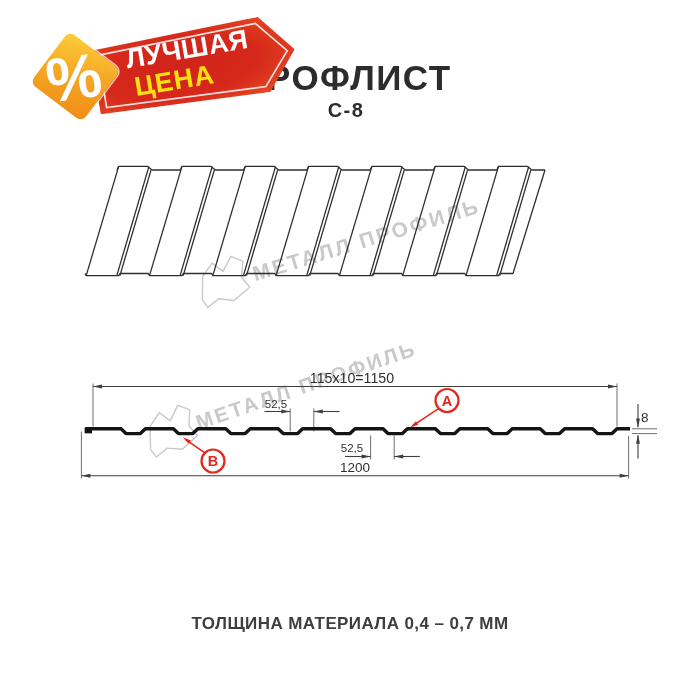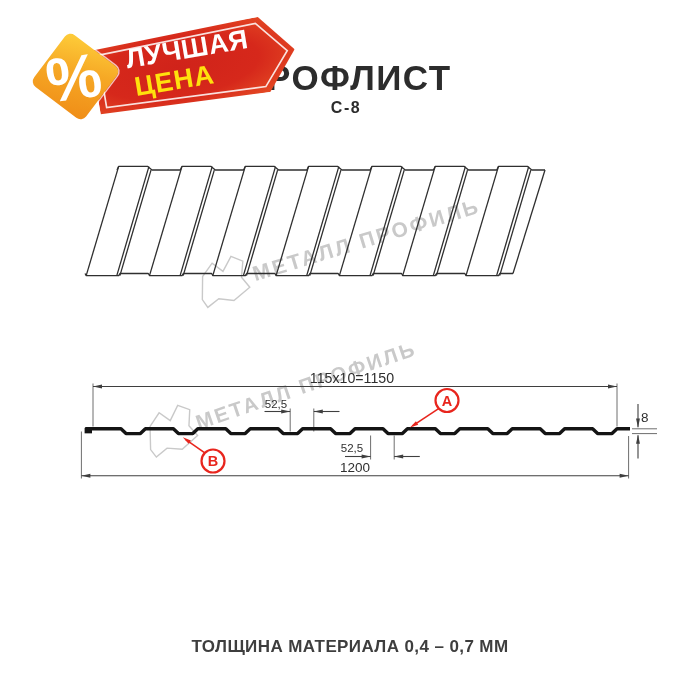--- a/index.html
+++ b/index.html
@@ -3,37 +3,37 @@
 <meta charset="utf-8">
 <style>
   html,body{margin:0;padding:0;background:#fff;}
   .stage{position:relative;width:700px;height:700px;background:#ffffff;overflow:hidden;
          font-family:"Liberation Sans", sans-serif;}
   svg{position:absolute;left:0;top:0;}
   
   .title{position:absolute;left:346px;top:58px;transform:translateX(-50%);
          font-size:35px;font-weight:800;letter-spacing:1.5px;color:#2c2c2c;white-space:nowrap;z-index:1;}
   .subtitle{position:absolute;left:346px;top:99px;transform:translateX(-50%);
-         font-size:16px;font-weight:700;letter-spacing:1.5px;color:#2c2c2c;z-index:1;}
+         font-size:20px;font-weight:700;letter-spacing:1.5px;color:#2c2c2c;z-index:1;}
   
   .banner{position:absolute;left:94px;top:28px;width:202px;height:76px;
           transform:rotate(-9.5deg);z-index:4;}
   .banner .shape{position:absolute;left:0;top:0;}
   .banner-text{position:absolute;left:34px;top:5px;line-height:31px;font-weight:800;z-index:2;}
   .banner-text .l1{color:#ffffff;font-size:27px;letter-spacing:.5px;}
   .banner-text .l2{color:#ffe10d;font-size:27px;letter-spacing:1px;padding-left:4px;margin-top:-2px;}
   .diamond{position:absolute;left:43px;top:44px;width:65px;height:65px;
            transform:rotate(37deg);border-radius:7px;
            background:linear-gradient(155deg,#fdca38 5%,#f6a825 45%,#f08f18 95%);
            box-shadow:0 0 0 1.5px rgba(255,255,255,.7);z-index:5;}
   .percent{position:absolute;left:74px;top:78px;transform:translate(-50%,-50%) rotate(-8deg);
            font-size:62px;font-weight:800;color:#ffffff;z-index:6;line-height:1;}
   
   .footer{position:absolute;left:350px;top:614px;transform:translateX(-50%);
-          font-size:17px;font-weight:700;letter-spacing:.4px;color:#3e3e3e;white-space:nowrap;margin-top:23px;}
+          font-size:17px;font-weight:700;letter-spacing:.4px;color:#3e3e3e;white-space:nowrap;}
   .wm-text{font-weight:700;letter-spacing:2.5px;}
 </style>
 </head>
 <body>
 
 <div class="stage">
 
   <svg id="drawing" width="700" height="700" viewBox="0 0 700 700">
 
     <g transform="translate(200,292) rotate(-17)" fill="none" stroke="none">

